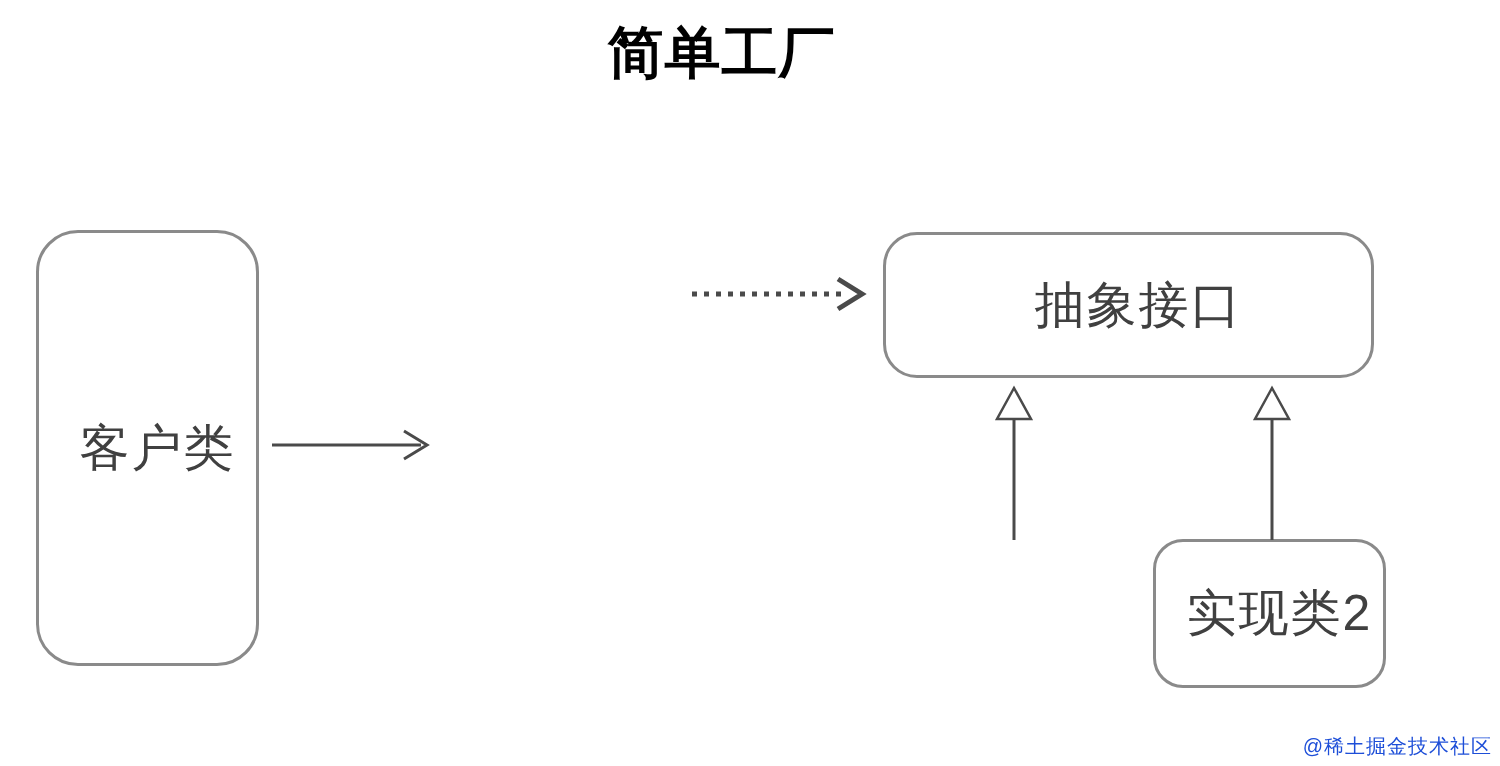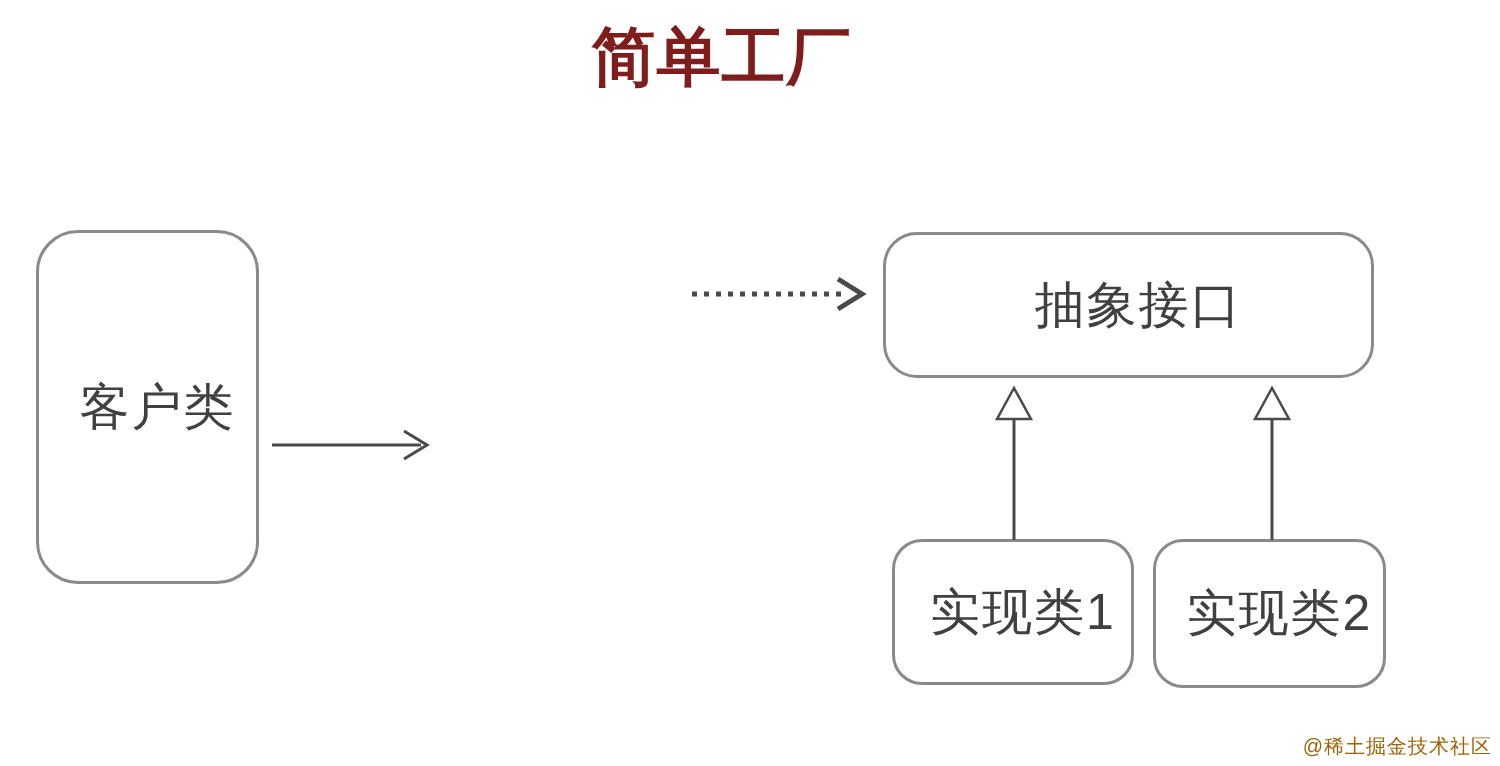--- a/index.html
+++ b/index.html
@@ -15,81 +15,78 @@
     background: #ffffff;
     overflow: hidden;
   }
   .title {
     position: absolute;
     left: 0;
     top: 22px;
     width: 1443px;          
     margin: 0;
     text-align: center;
-    font-size: 64px;
+    font-size: 56px;
     line-height: 1.1;
     font-weight: 800;
-    color: #7f1d1d;
+    color: #000000;
     letter-spacing: 1px;
   }
   .node {
     position: absolute;
     box-sizing: border-box;
     border: 3px solid #8a8a8a;
     border-radius: 42px;
     background: #ffffff;
     display: flex;
     align-items: center;
     justify-content: center;
     color: #404040;
     font-size: 50px;
     letter-spacing: 2px;
     padding-left: 20px;
   }
-  .node-client    { left: 36px;   top: 230px; width: 223px; height: 354px; }
+  .node-client    { left: 36px;   top: 230px; width: 223px; height: 436px; }
   .node-factory   { left: 443px;  top: 232px; width: 230px; height: 456px; }
   .node-interface { left: 883px;  top: 232px; width: 491px; height: 146px; border-radius: 34px; }
   .node-impl1     { left: 892px;  top: 539px; width: 242px; height: 146px; border-radius: 30px; }
   .node-impl2     { left: 1153px; top: 539px; width: 233px; height: 149px; border-radius: 30px; }
   .connectors {
     position: absolute;
     left: 0;
     top: 0;
     width: 1500px;
     height: 766px;
     pointer-events: none;
   }
   .watermark {
     position: absolute;
     right: 8px;
     bottom: 6px;
     font-size: 20px;
-    color: #a16207;
+    color: #1d4ed8;
     letter-spacing: 1px;
   }
 </style>
 </head>
 <body>
 
 <div class="stage">
 
   <h1 class="title">简单工厂</h1>
 
   <div class="node node-client">
     <span>客户类</span>
   </div>
 
 
   <div class="node node-interface">
     <span>抽象接口</span>
   </div>
 
-  <div class="node node-impl1">
-    <span>实现类1</span>
-  </div>
 
   <div class="node node-impl2">
     <span>实现类2</span>
   </div>
 
   <svg class="connectors" viewBox="0 0 1500 766" xmlns="http://www.w3.org/2000/svg">
 
     <g stroke="#4a4a4a" fill="none" stroke-width="3">
       <line x1="272" y1="445" x2="421" y2="445"></line>
       <polyline points="404,431 427,445 404,459"></polyline>

